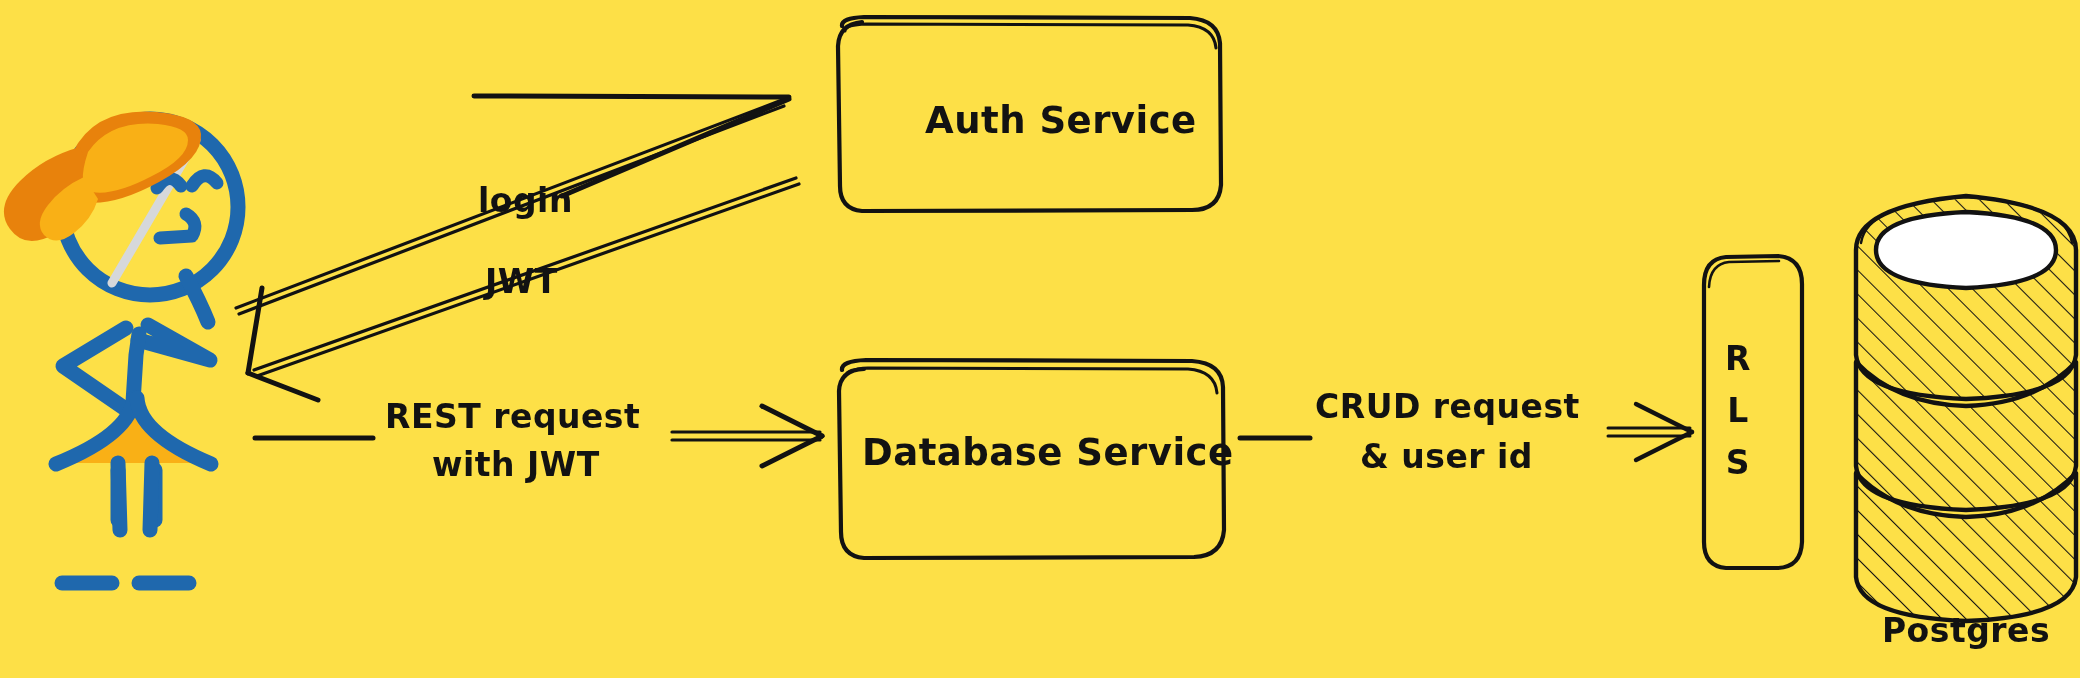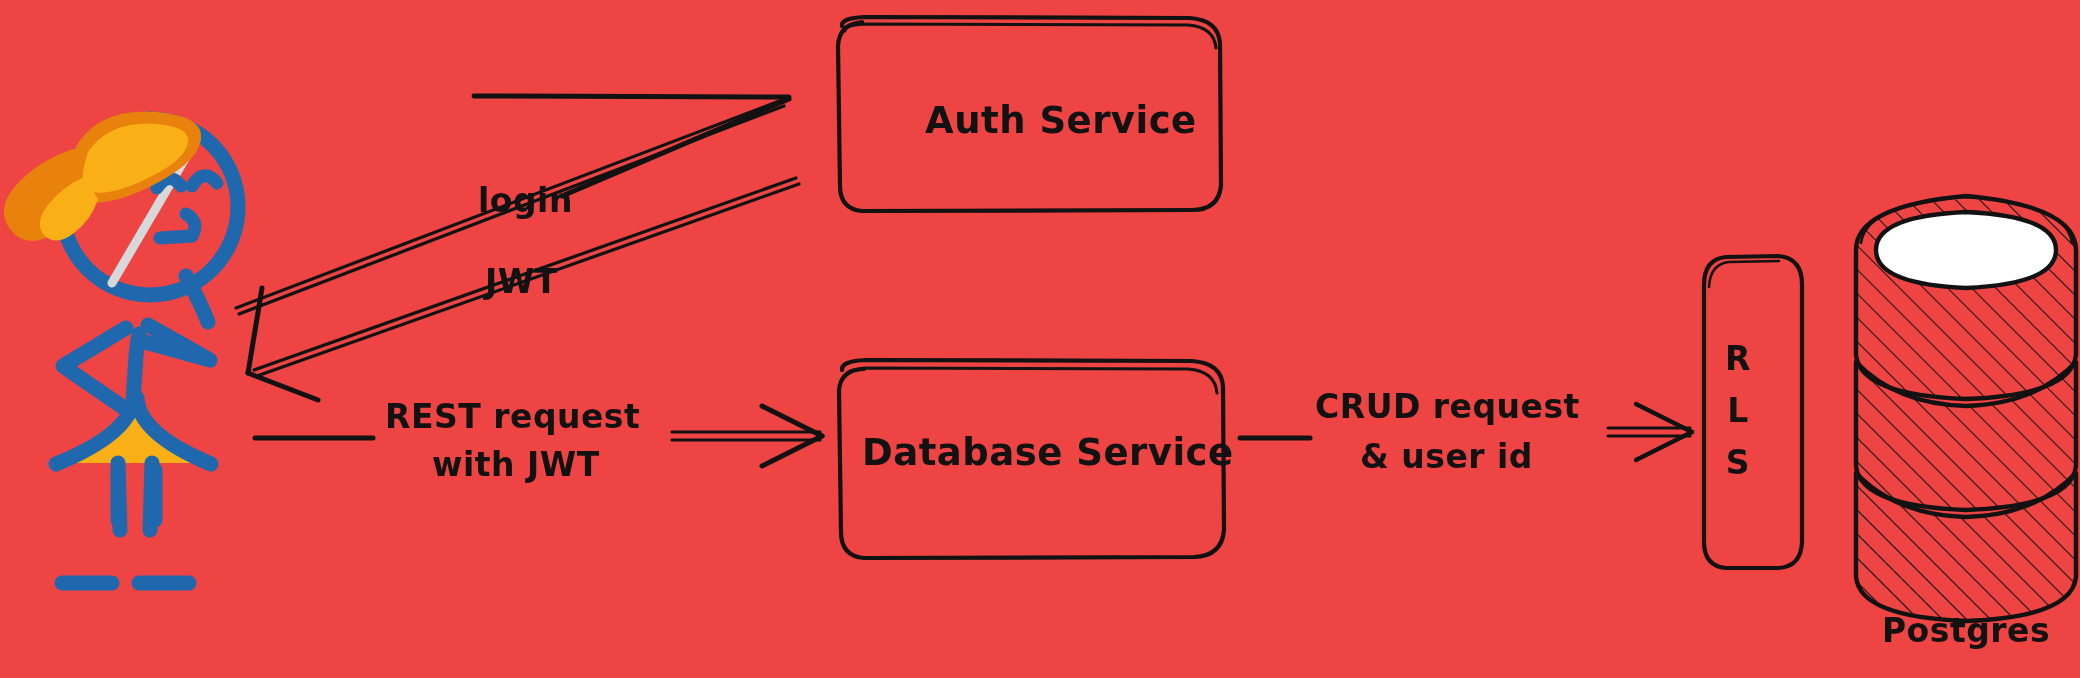--- a/index.html
+++ b/index.html
@@ -7,21 +7,21 @@
     padding: 0;
     background: #ffffff;
   }
   body {
     font-family: "DejaVu Sans", sans-serif;
   }
   #canvas {
     position: relative;
     width: 2080px;
     height: 678px;
-    background: #ef4444;
+    background: #fde047;
     overflow: hidden;
   }
   #canvas svg.layer {
     position: absolute;
     left: 0;
     top: 0;
     width: 2080px;
     height: 678px;
   }
   .hand-text {

